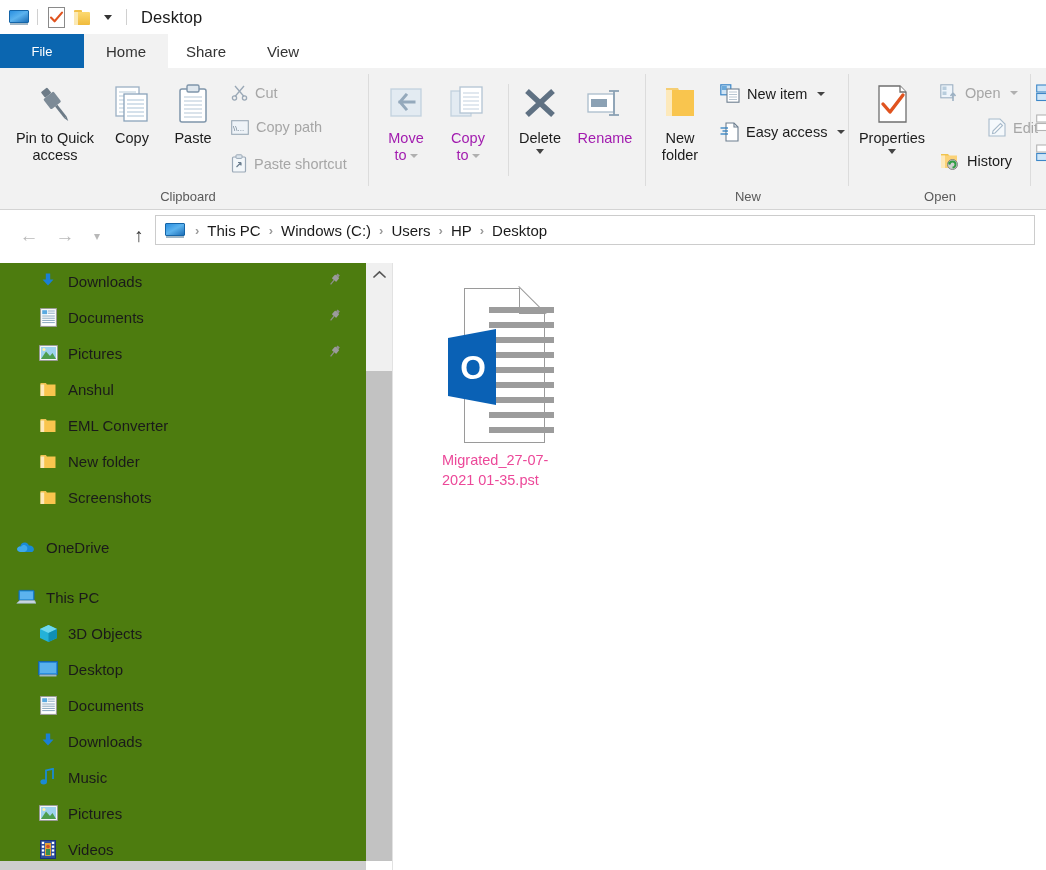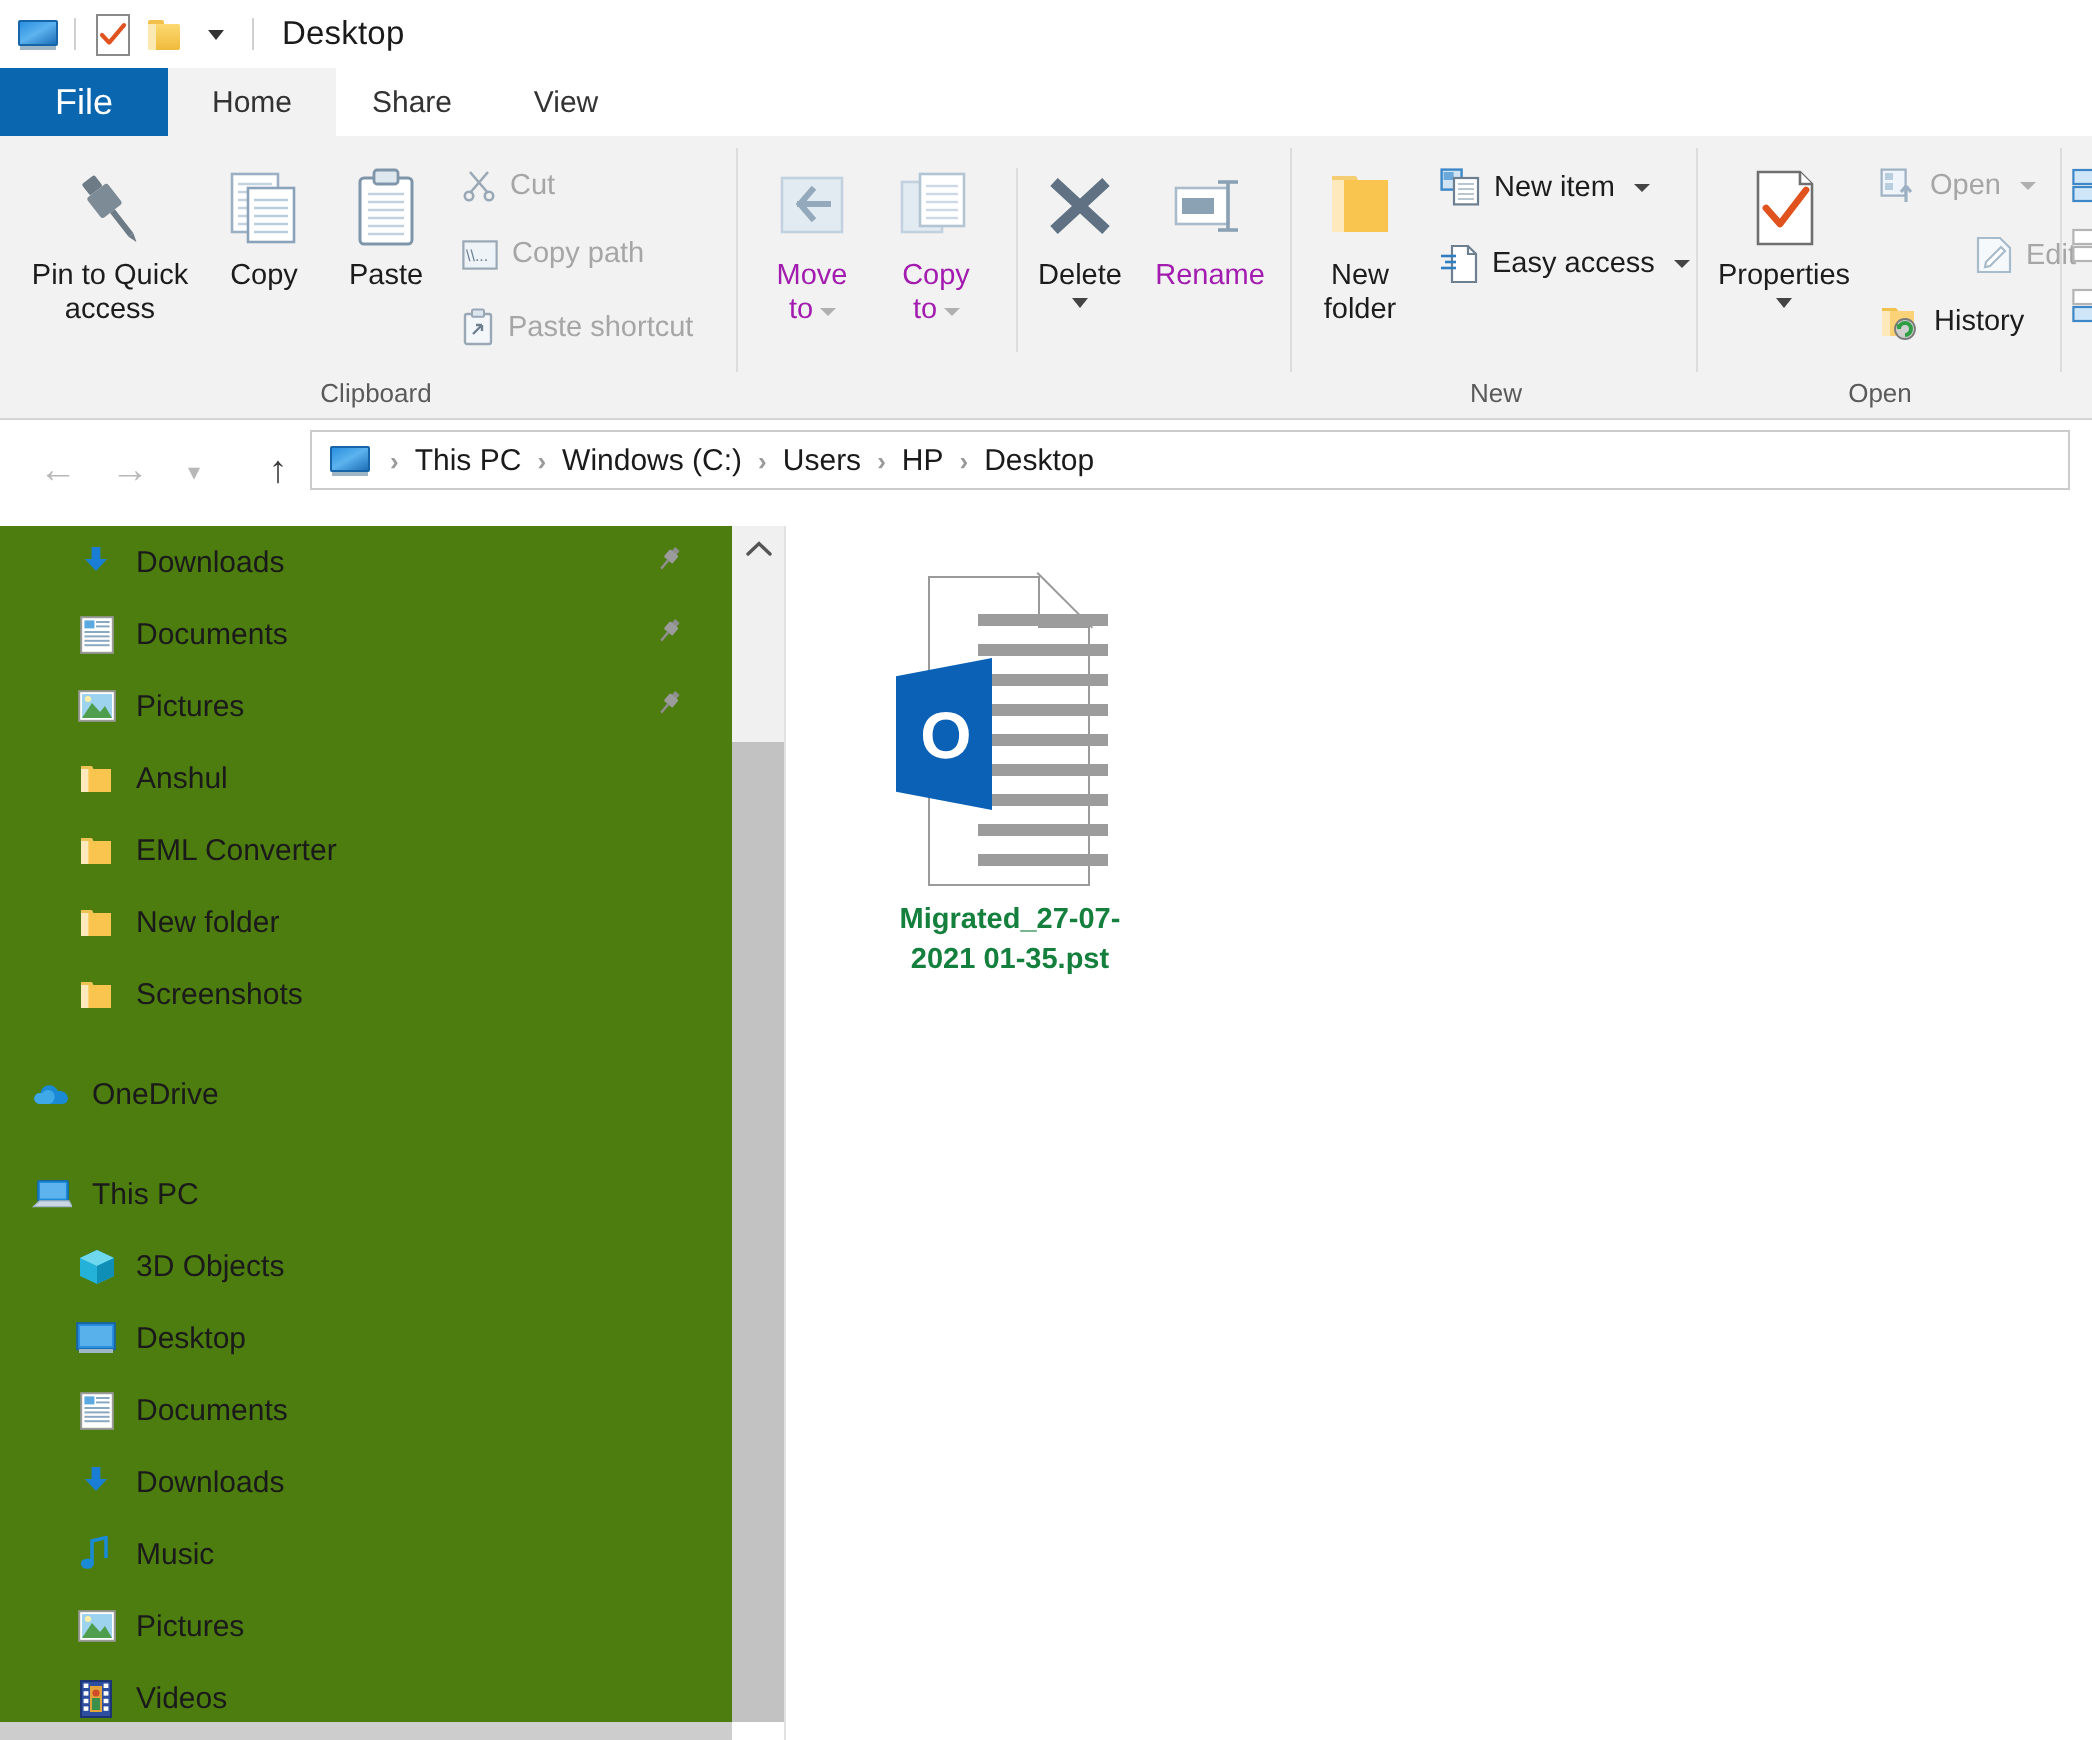--- a/index.html
+++ b/index.html
@@ -61,21 +61,21 @@
   .caret-dn { width:0;height:0;border-left:4.5px solid transparent;border-right:4.5px solid transparent;border-top:5px solid #333; }
 
   
   .tabstrip {
     position:absolute; left:0; top:34px; width:1046px; height:34px;
     background:#ffffff;
   }
   .tab-file {
     position:absolute; left:0; top:0; width:84px; height:34px;
     background:#0b66b0; color:#fff; display:flex; align-items:center; justify-content:center;
-    font-size:18px;
+    font-size:13px;
   }
   .tab {
     position:absolute; top:0; height:34px; display:flex; align-items:center; justify-content:center;
     font-size:15px; color:#333;
   }
   .tab.active { background:#f2f2f2; }
   #tab-home { left:84px; width:84px; }
   #tab-share { left:168px; width:76px; }
   #tab-view { left:244px; width:78px; }
 
@@ -192,22 +192,22 @@
     position:absolute; left:0px; top:46px; width:48px; height:76px;
     background:#0a61b5;
     clip-path: polygon(0% 12%, 100% 0%, 100% 100%, 0% 88%);
     display:flex; align-items:center; justify-content:center;
   }
   .o-badge .o-glyph {
     color:#ffffff; font-size:33px; font-family:"Liberation Sans", sans-serif;
     font-weight:600; margin-left:2px; line-height:1;
   }
   .file-label {
-    margin-top:8px; font-size:14.5px; color:#15803d; text-align:center; line-height:1.35;
-    width:126px; word-break:break-word;font-weight:bold;
+    margin-top:8px; font-size:14.5px; color:#ec4899; line-height:1.35;
+    width:126px; word-break:break-word;
   }
 </style>
 </head>
 <body>
 
 <div id="app">
 
   <div class="titlebar">
     <div class="qat">
       <div class="qat-btn">

